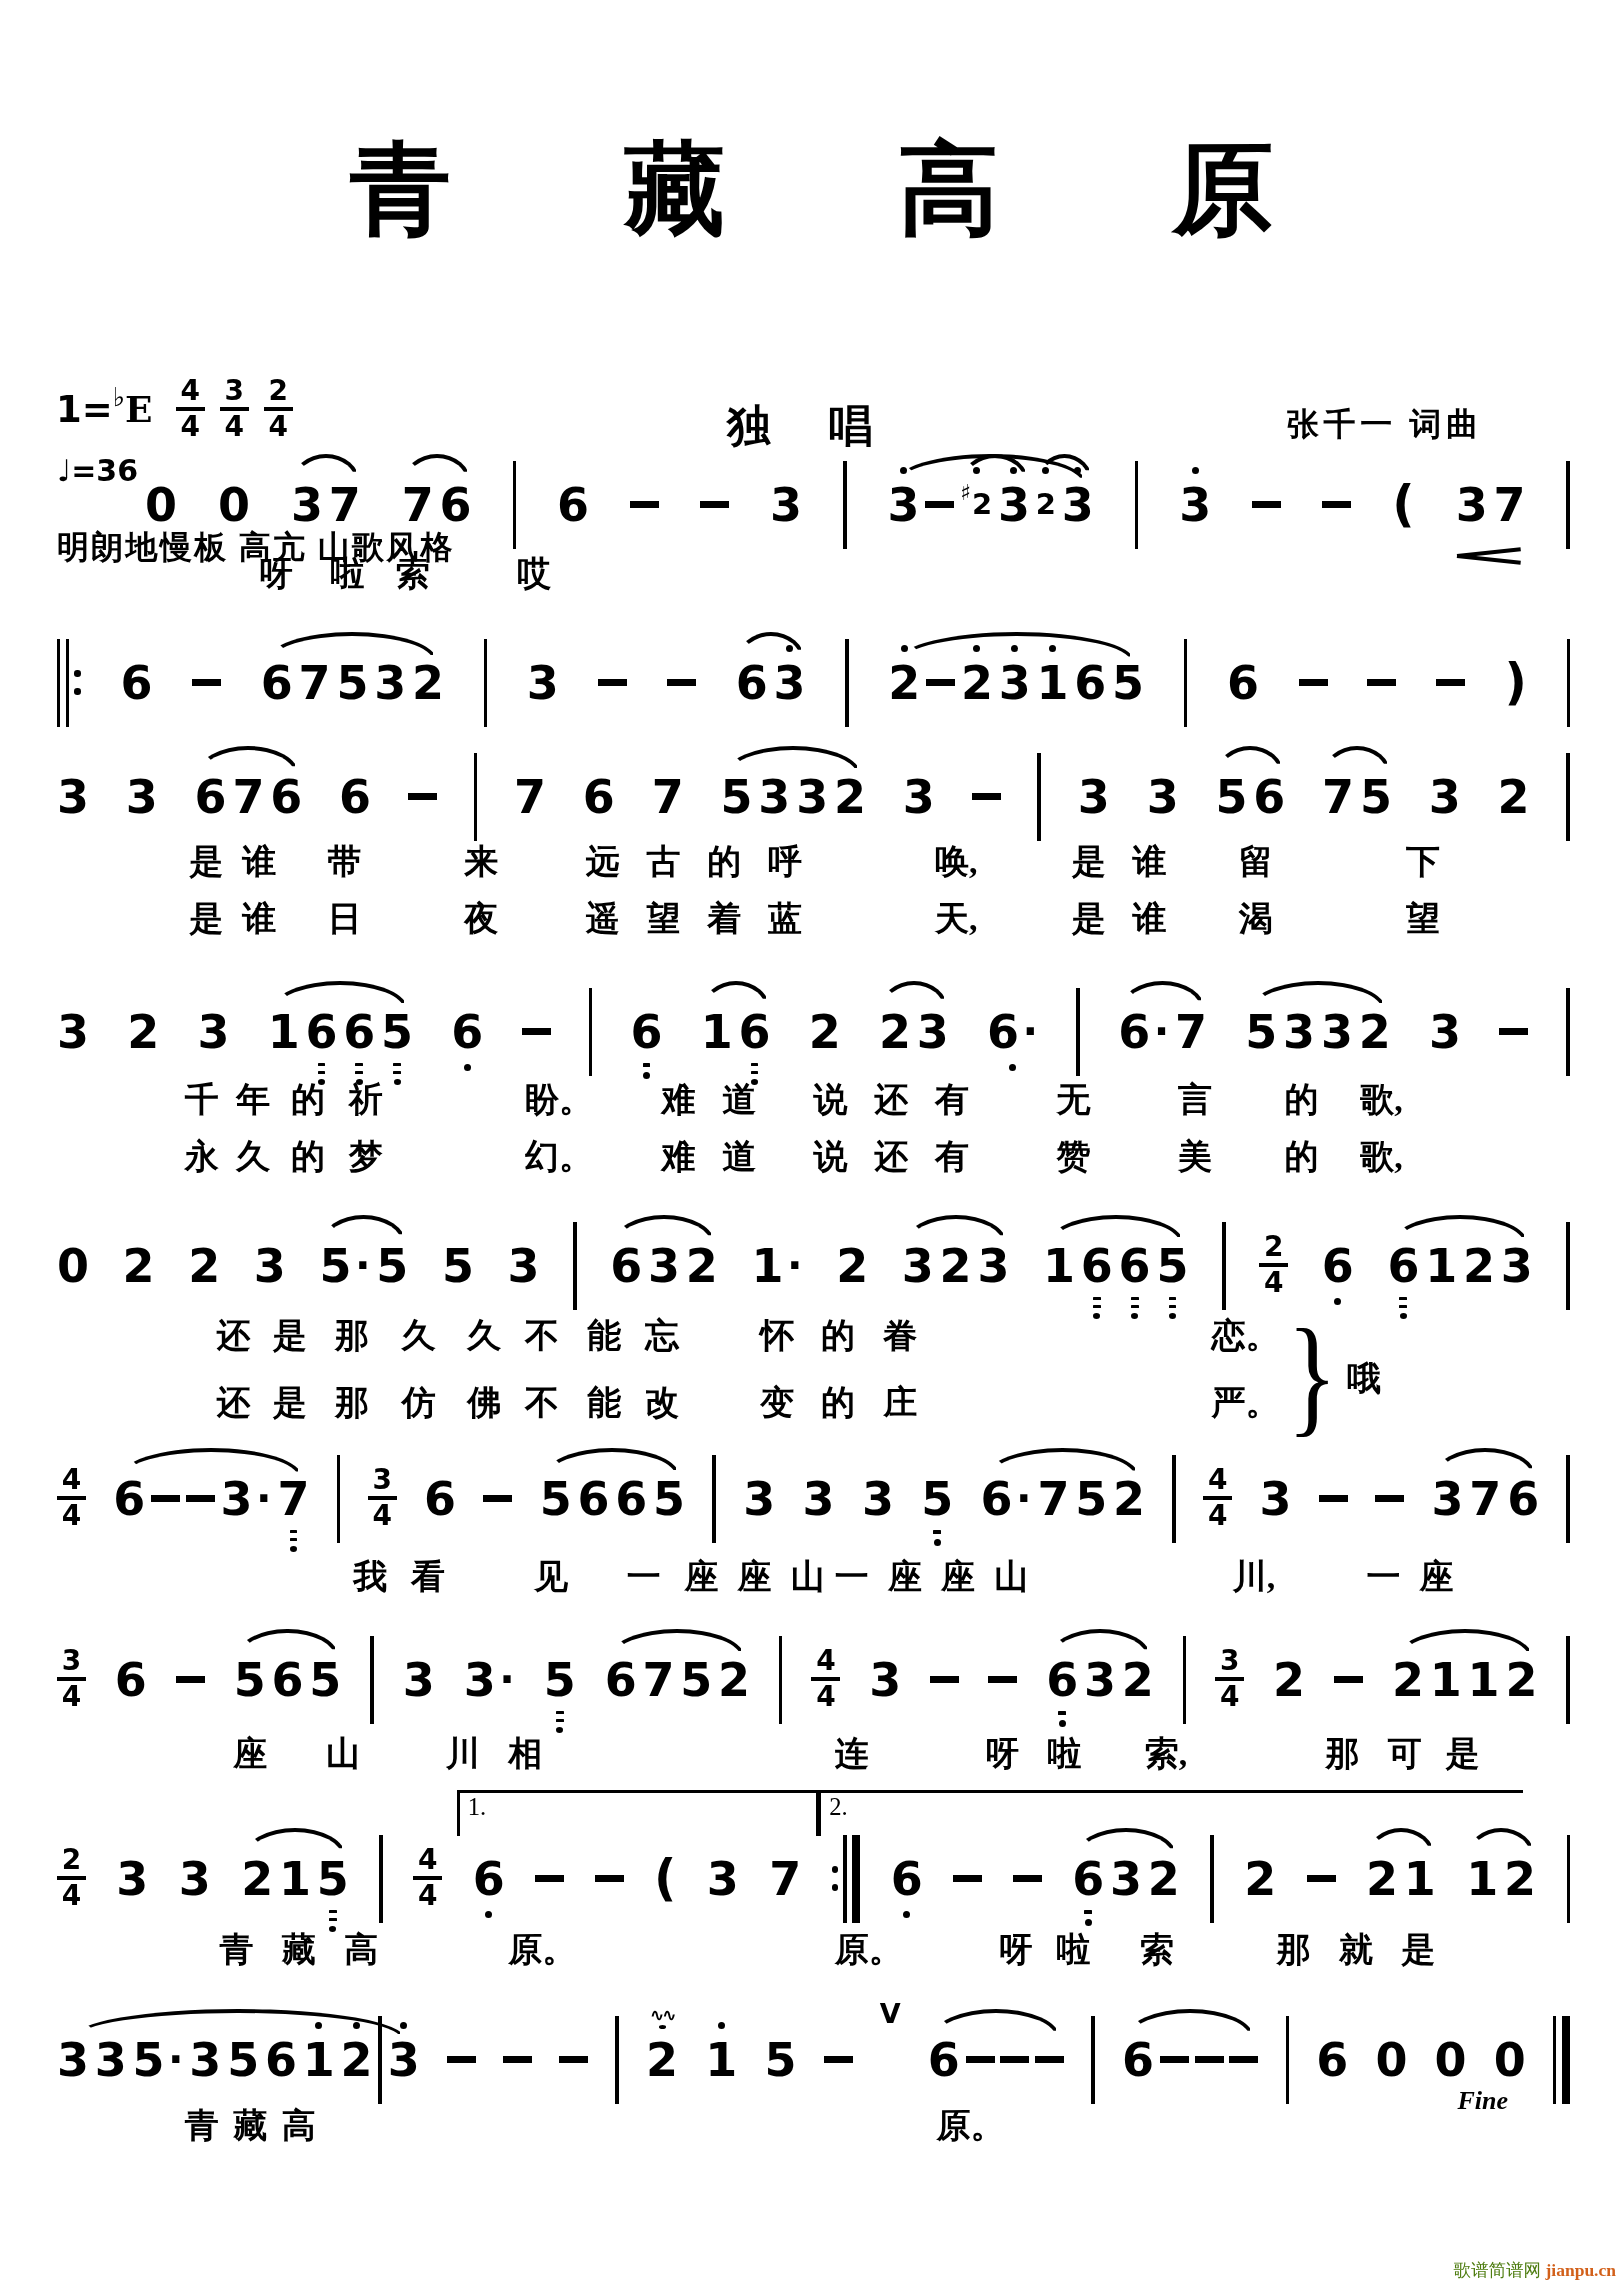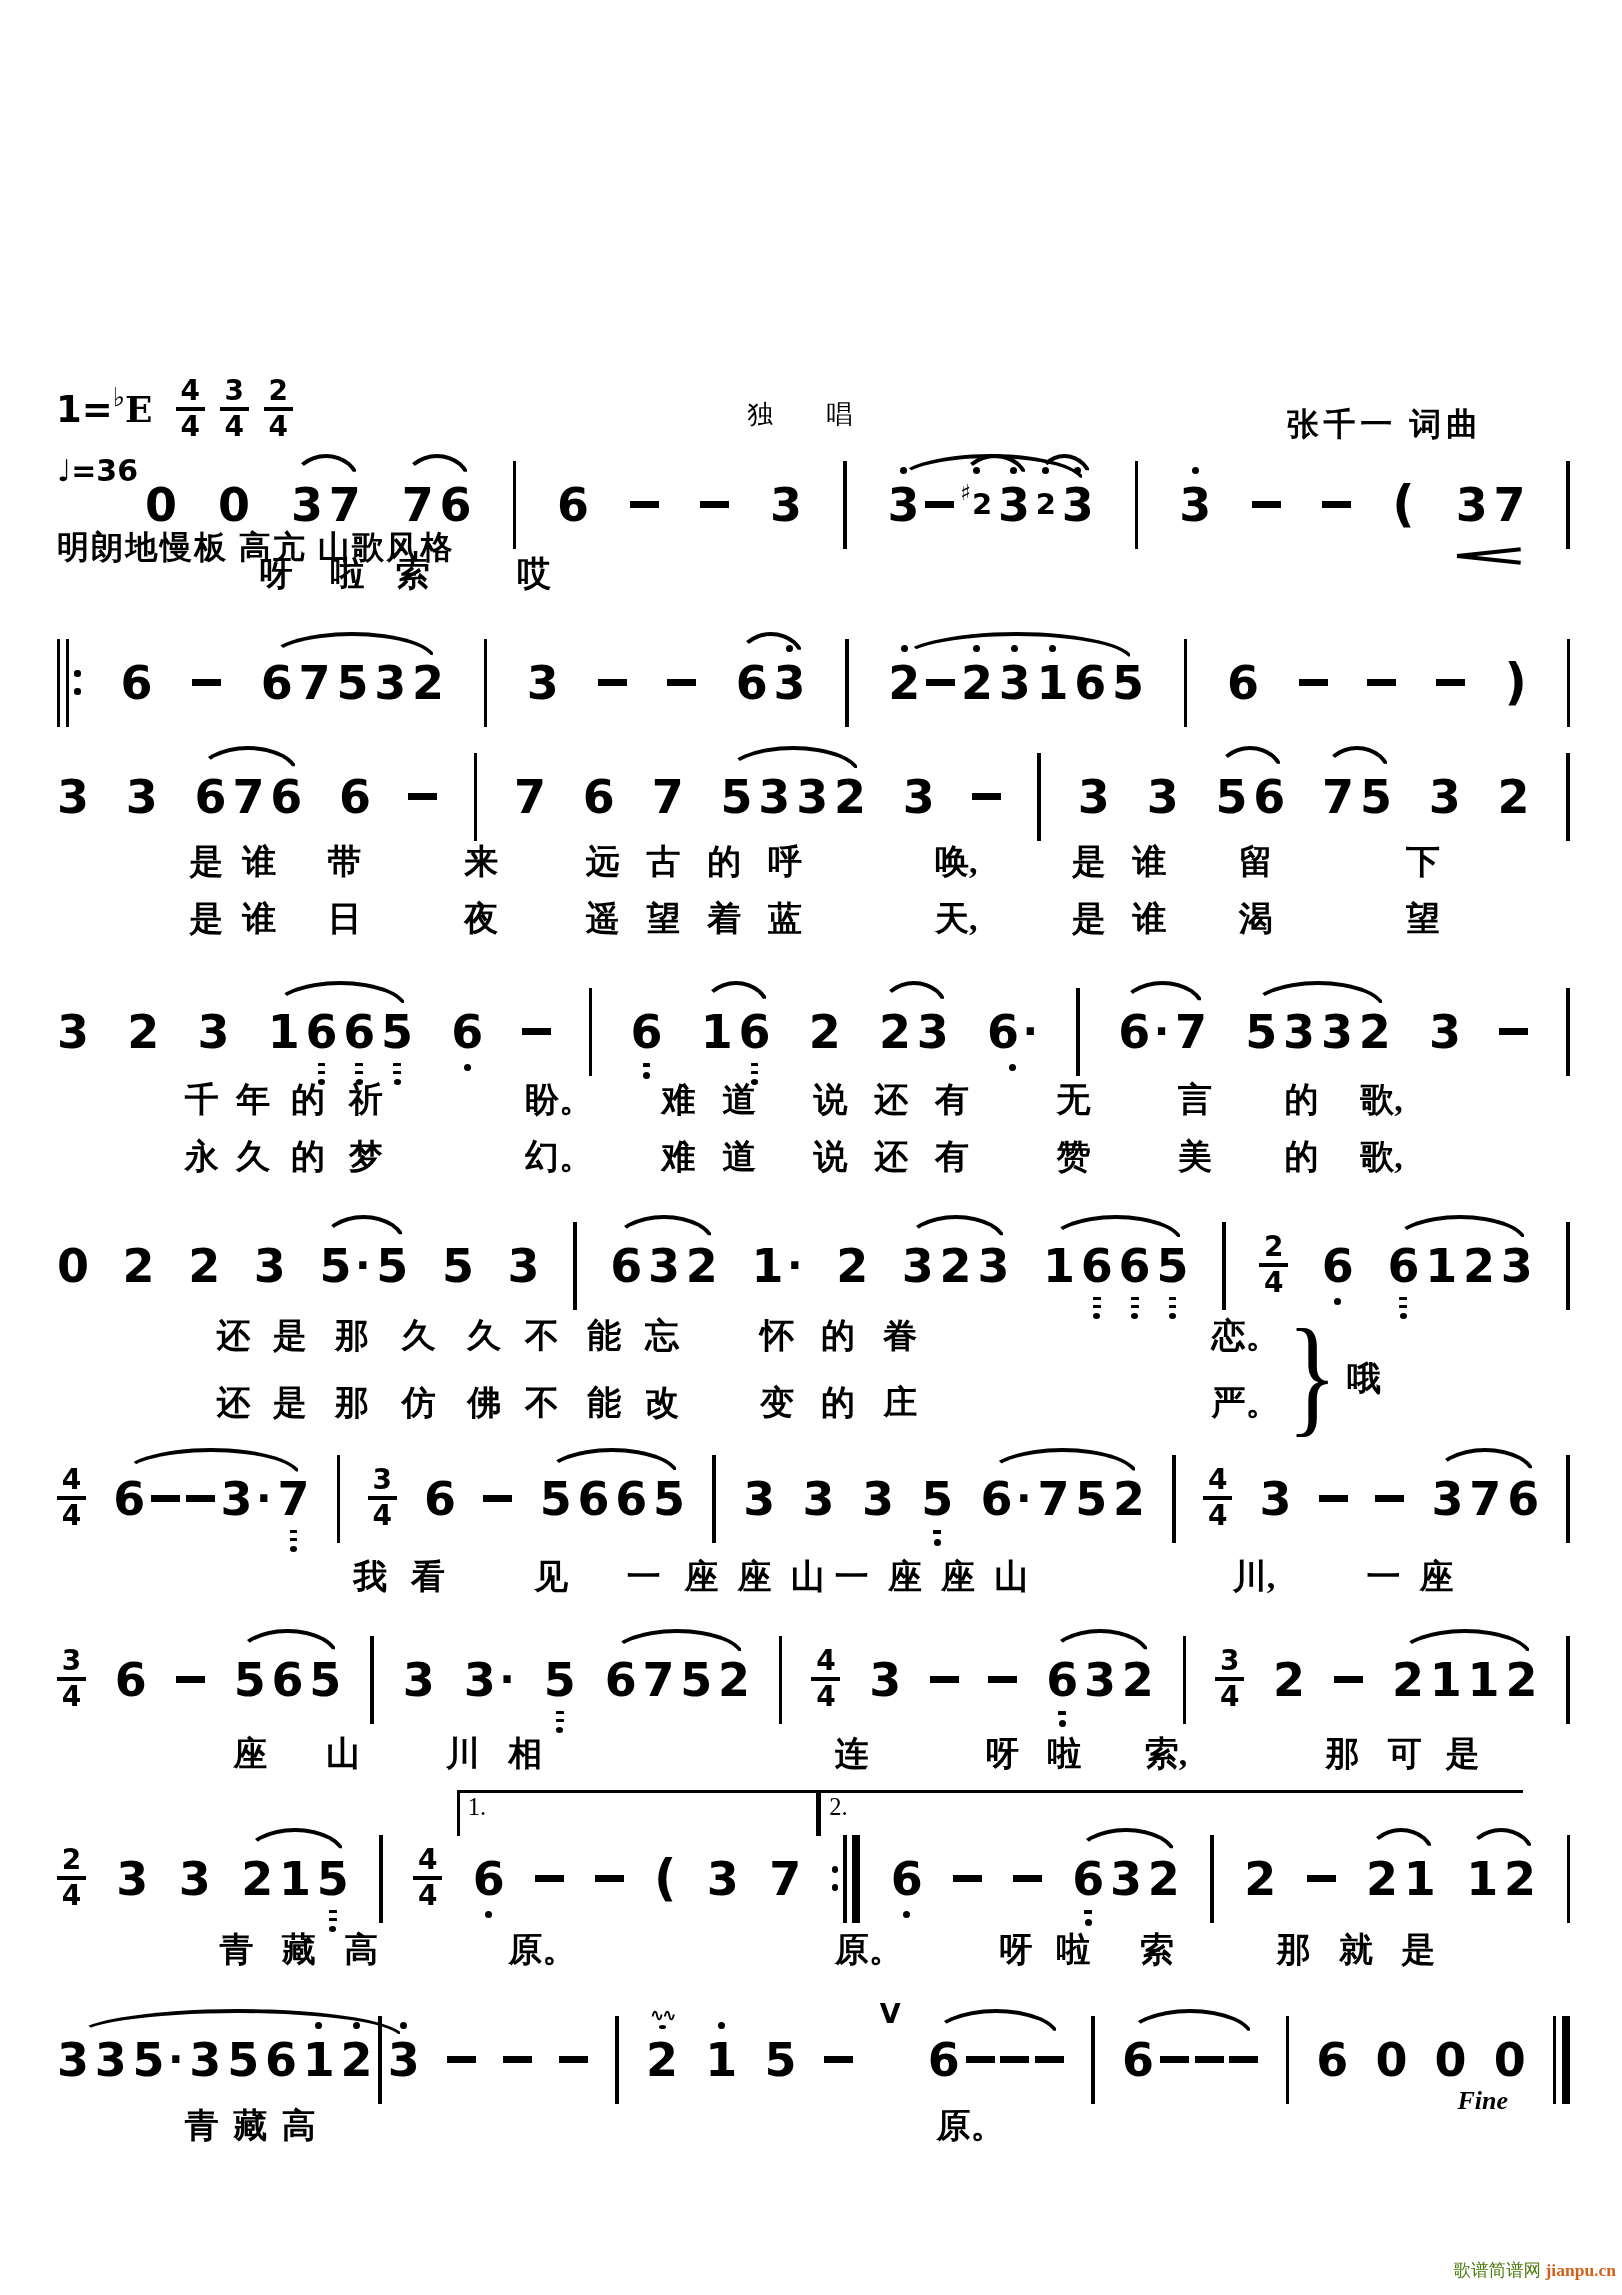--- a/index.html
+++ b/index.html
@@ -6,21 +6,21 @@
   .page{position:relative;width:1623px;height:2295px;background:#ffffff;margin:0 auto;
         font-family:"Liberation Serif","DejaVu Serif",serif;color:#000;overflow:hidden;}
 
   
   .title{position:absolute;top:123px;left:0;right:0;text-align:center;
          font-size:101px;font-weight:700;letter-spacing:69px;text-indent:69px;
          font-family:"DejaVu Serif","Liberation Serif",serif;}
   .subtitle{position:absolute;top:310px;left:0;right:0;text-align:center;
             font-size:33px;font-weight:600;letter-spacing:3.5px;}
   .solo{position:absolute;top:397px;left:0;right:0;text-align:center;
-        font-size:26px;font-weight:400;letter-spacing:23.4px;}
+        font-size:44px;font-weight:700;letter-spacing:23.4px;}
   .keyblock{position:absolute;top:377px;left:56px;display:flex;align-items:center;
             font-family:"DejaVu Sans","Liberation Sans",sans-serif;}
   .keysig{font-size:37px;font-weight:700;}
   .keyflat{font-size:26px;font-weight:700;vertical-align:super;position:relative;top:-11.7px;}
   .keynote{font-size:36px;font-weight:700;font-family:"DejaVu Serif",serif;}
   .meters{display:inline-flex;gap:15px;margin-left:23.4px;}
   .ts{display:inline-flex;flex-direction:column;align-items:center;line-height:1;
       font-family:"DejaVu Sans",sans-serif;font-weight:700;}
   .ts .n,.ts .d{font-size:28px;}
   .ts .sep{width:29px;height:3.5px;background:#000;margin:2.3px 0;}
@@ -87,20 +87,21 @@
   .credit-bottom{position:absolute;left:0;right:0;text-align:center;font-size:35px;
         font-weight:600;letter-spacing:2.3px;font-family:"Liberation Serif",serif;}
   .watermark{position:absolute;right:7px;font-size:17.5px;}
   .wm-gray{color:#4d7c0f;}
   .wm-link{color:#d2601a;text-decoration:none;font-weight:600;}
 </style>
 </head>
 <body>
 
 <div class="page" id="sheet">
+  <div class="title">青 藏 高 原</div>
   <div class="solo">独 唱</div>
 
   <div class="keyblock">
     <span class="keysig">1=</span>
       <span class="keyflat">♭</span>
       <span class="keynote">E</span>
     <span class="meters">
       <span class="ts">
           <span class="n">4</span>
           <span class="sep"></span>

